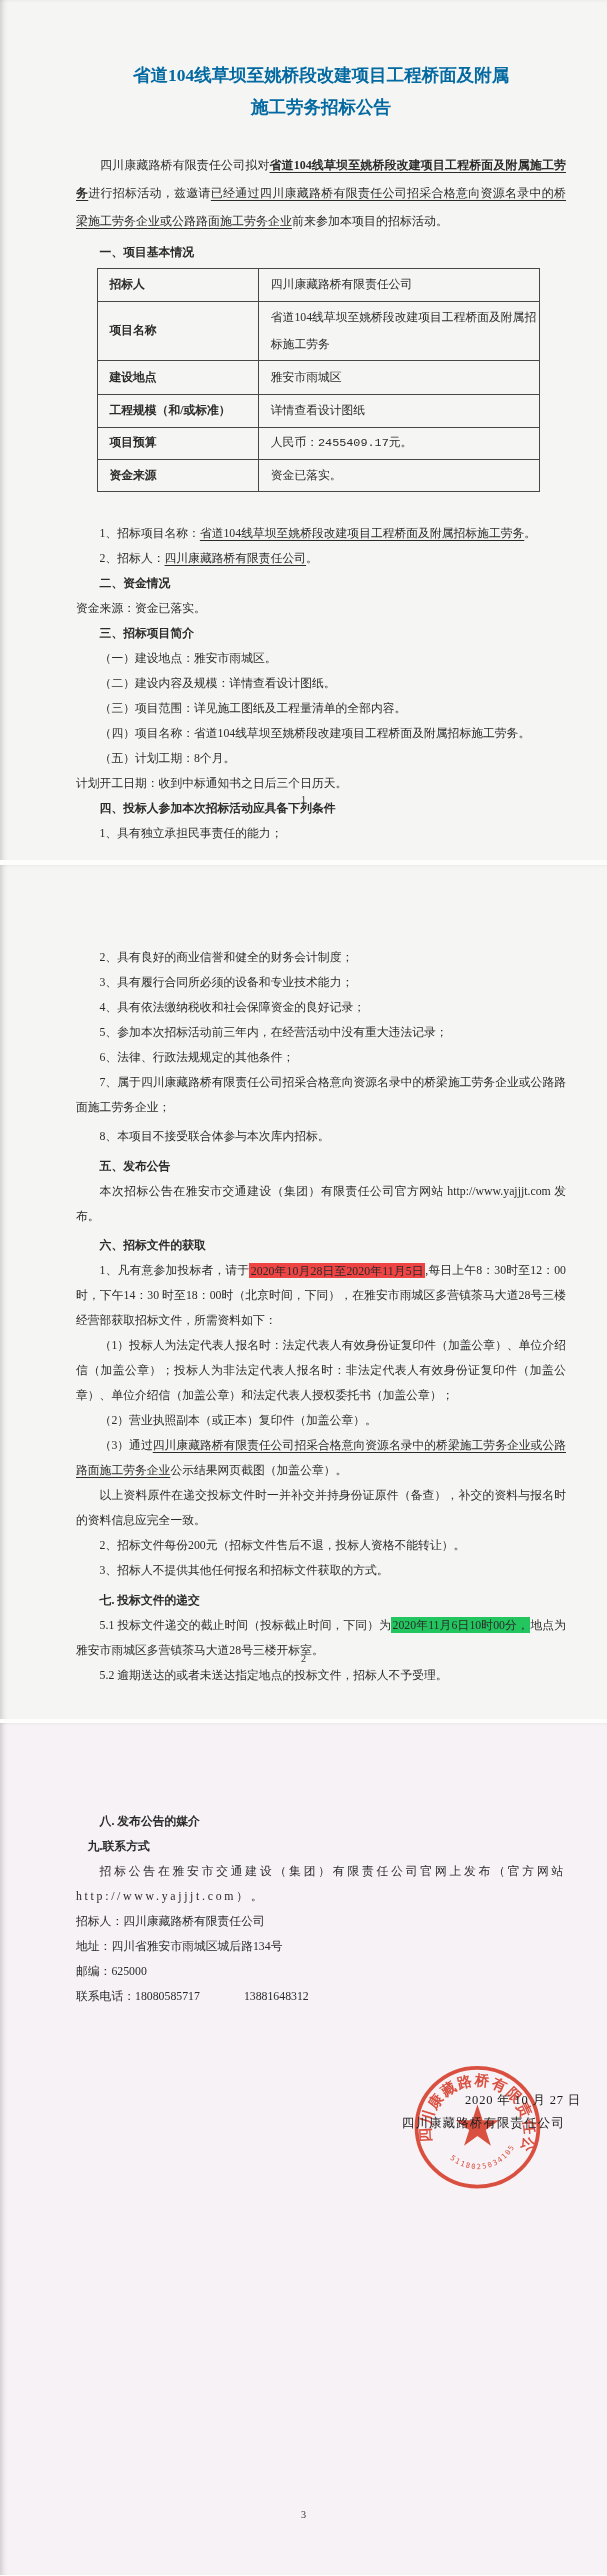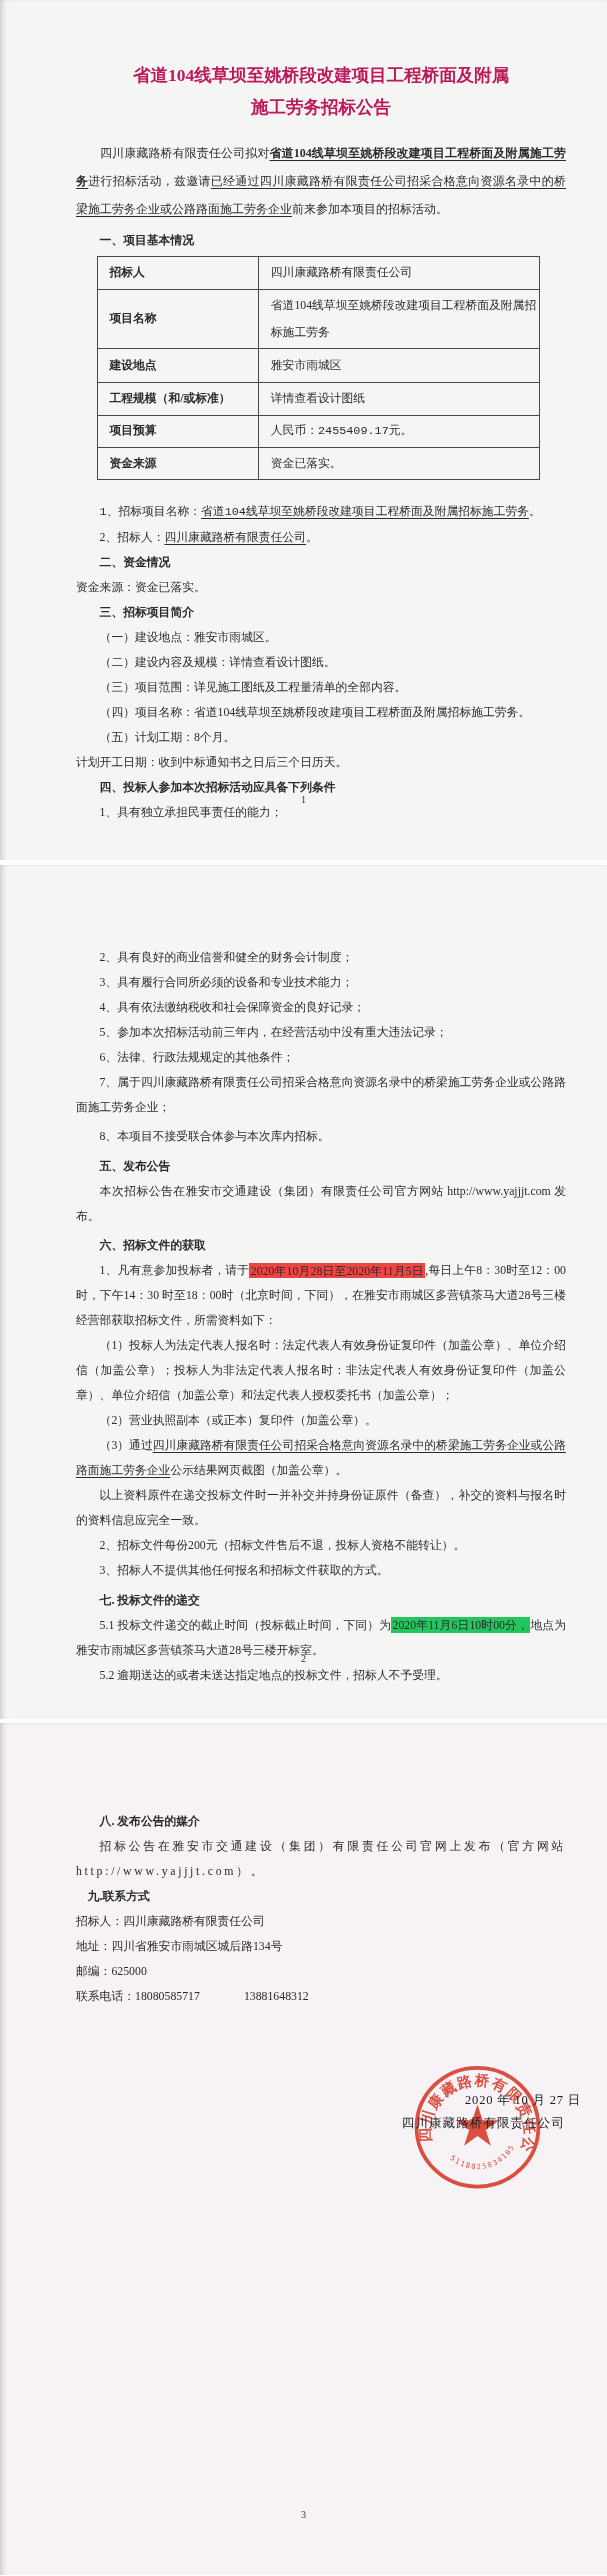--- a/index.html
+++ b/index.html
@@ -13,43 +13,43 @@
     padding:0 41px 0 76px;
     box-shadow:inset 7.6px 0 6.8px -6px rgba(0,0,0,0.20), inset 0 3px 4.6px -3.8px rgba(0,0,0,0.10);
   }
   .page1,.page2{background:#f5f5f3;}
   .page3{background:#f7f2f5;}
   .page1{height:860px;}
   .page2{height:854px;margin-top:4.6px;}
   .page3{height:852px;margin-top:4.6px;}
   .doc-title{
     padding-top:59px;text-align:center;font-weight:bold;
-    font-size:17.5px;line-height:32px;color:#be185d;
+    font-size:17.5px;line-height:32px;color:#0369a1;
   }
   .p{font-size:11.8px;line-height:25px;text-indent:2em;margin:0;text-align:justify;}
-  .intro{font-size:12px;line-height:28px;margin-top:16px;}
+  .intro{font-size:12px;line-height:28px;margin-top:28px;}
   .flush{text-indent:0;}
   .hd{font-weight:bold;}
   .u{text-decoration:underline;text-underline-offset:3px;}
   .bu{font-weight:bold;text-decoration:underline;text-underline-offset:3px;}
   .hl{background:#ef4444;padding:0.8px 1.5px;}
   .hlu{background:#22c55e;text-underline-offset:3px;padding:0.8px 1.5px;}
   table.info{
     border-collapse:collapse;margin:3px 0 0 21px;width:443px;
     font-size:11.8px;table-layout:fixed;
   }
   table.info td{border:1.2px solid #474747;padding:0 0 0 11.4px;vertical-align:middle;line-height:23px;}
   table.info td.lbl{width:149px;font-weight:bold;}
   table.info tr.r1 td{height:32px;}
   table.info tr.r2 td{height:58px;line-height:27px;}
   table.info tr.r3 td{height:33px;}
   table.info tr.r4 td{height:32px;}
   table.info tr.r5 td{height:31px;font-family:Liberation Mono, monospace;}
   table.info tr.r6 td{height:31px;}
-  .mt-lg{margin-top:20px;font-family:Liberation Mono, monospace;}
+  .mt-lg{margin-top:29px;}
   .mt-sm{margin-top:4.6px;}
   .pageno{
     position:absolute;bottom:55px;left:0;width:607px;
     text-align:center;font-size:10.2px;color:#333;text-indent:0;
   }
   .media-p{letter-spacing:2.7px;}
   .contact-gap{margin-left:44px;}
   .seal{position:absolute;left:412px;top:341px;width:134px;height:131px;opacity:0.88;z-index:1;}
   .sign-date{
     position:absolute;right:26px;top:369px;z-index:2;
@@ -145,22 +145,22 @@
   <p class="p hd mt-sm">七. 投标文件的递交</p>
   <p class="p"><span>5.1 投标文件递交的截止时间（投标截止时间，下同）为</span><span class="hlu">2020年11月6日10时00分，</span><span>地点为雅安市雨城区多营镇茶马大道28号三楼开标室。</span></p>
   <p class="p">5.2 逾期送达的或者未送达指定地点的投标文件，招标人不予受理。</p>
 
   <div class="pageno">2</div>
 </div>
 
 <div class="page page3">
   <div style="padding-top:86px;"></div>
   <p class="p hd">八. 发布公告的媒介</p>
+  <p class="p hd" style="text-indent:1em;">九.联系方式</p>
   <p class="p media-p">招标公告在雅安市交通建设（集团）有限责任公司官网上发布（官方网站 http://www.yajjjt.com）。</p>
-  <p class="p hd" style="text-indent:1em;">九.联系方式</p>
   <p class="p flush">招标人：四川康藏路桥有限责任公司</p>
   <p class="p flush">地址：四川省雅安市雨城区城后路134号</p>
   <p class="p flush">邮编：625000</p>
   <p class="p flush"><span>联系电话：18080585717</span><span class="contact-gap">13881648312</span></p>
 
   <svg class="seal" viewBox="0 0 176 172">
     <ellipse cx="86" cy="83" rx="80" ry="78" fill="none" stroke="#d63a29" stroke-width="5"></ellipse>
     <polygon fill="#d63a29" points="86,53 79.2,73.7 57.5,73.7 75.1,86.6 68.4,107.3 86,94.5 103.6,107.3 96.9,86.6 114.5,73.7 92.8,73.7"></polygon>
     <path id="sealTopArc" d="M 25.7 104.2 A 62 62 0 1 1 146.3 104.2" fill="none"></path>
     <path id="sealBottomArc" d="M 38.4 110.5 A 55 55 0 0 0 133.6 110.5" fill="none"></path>

